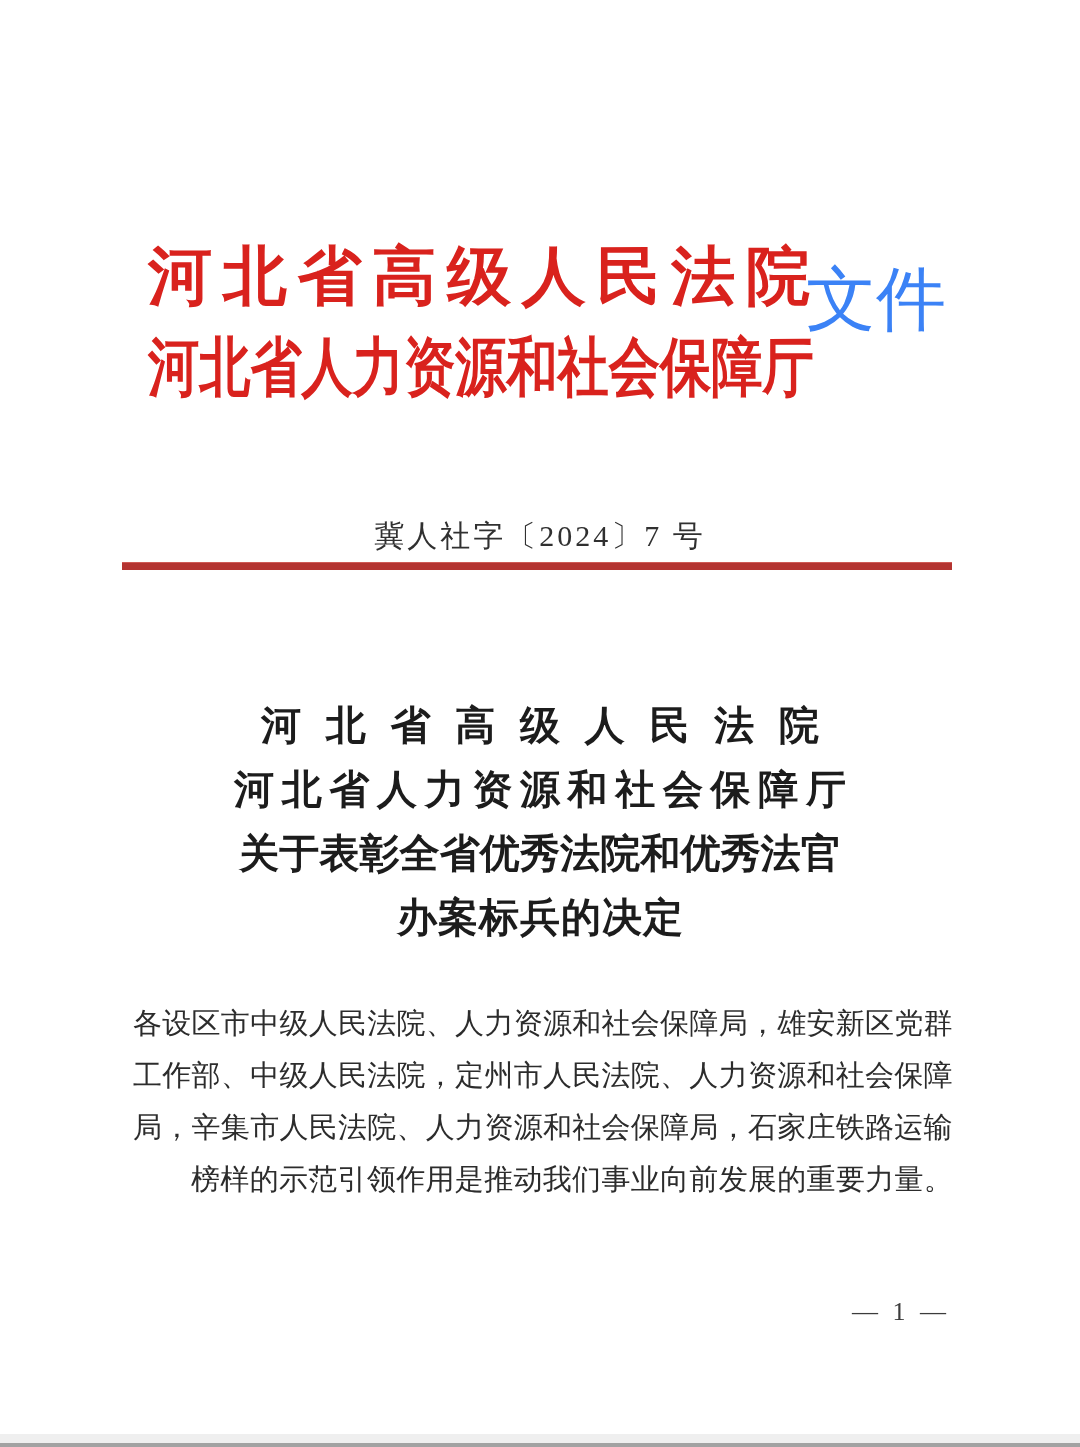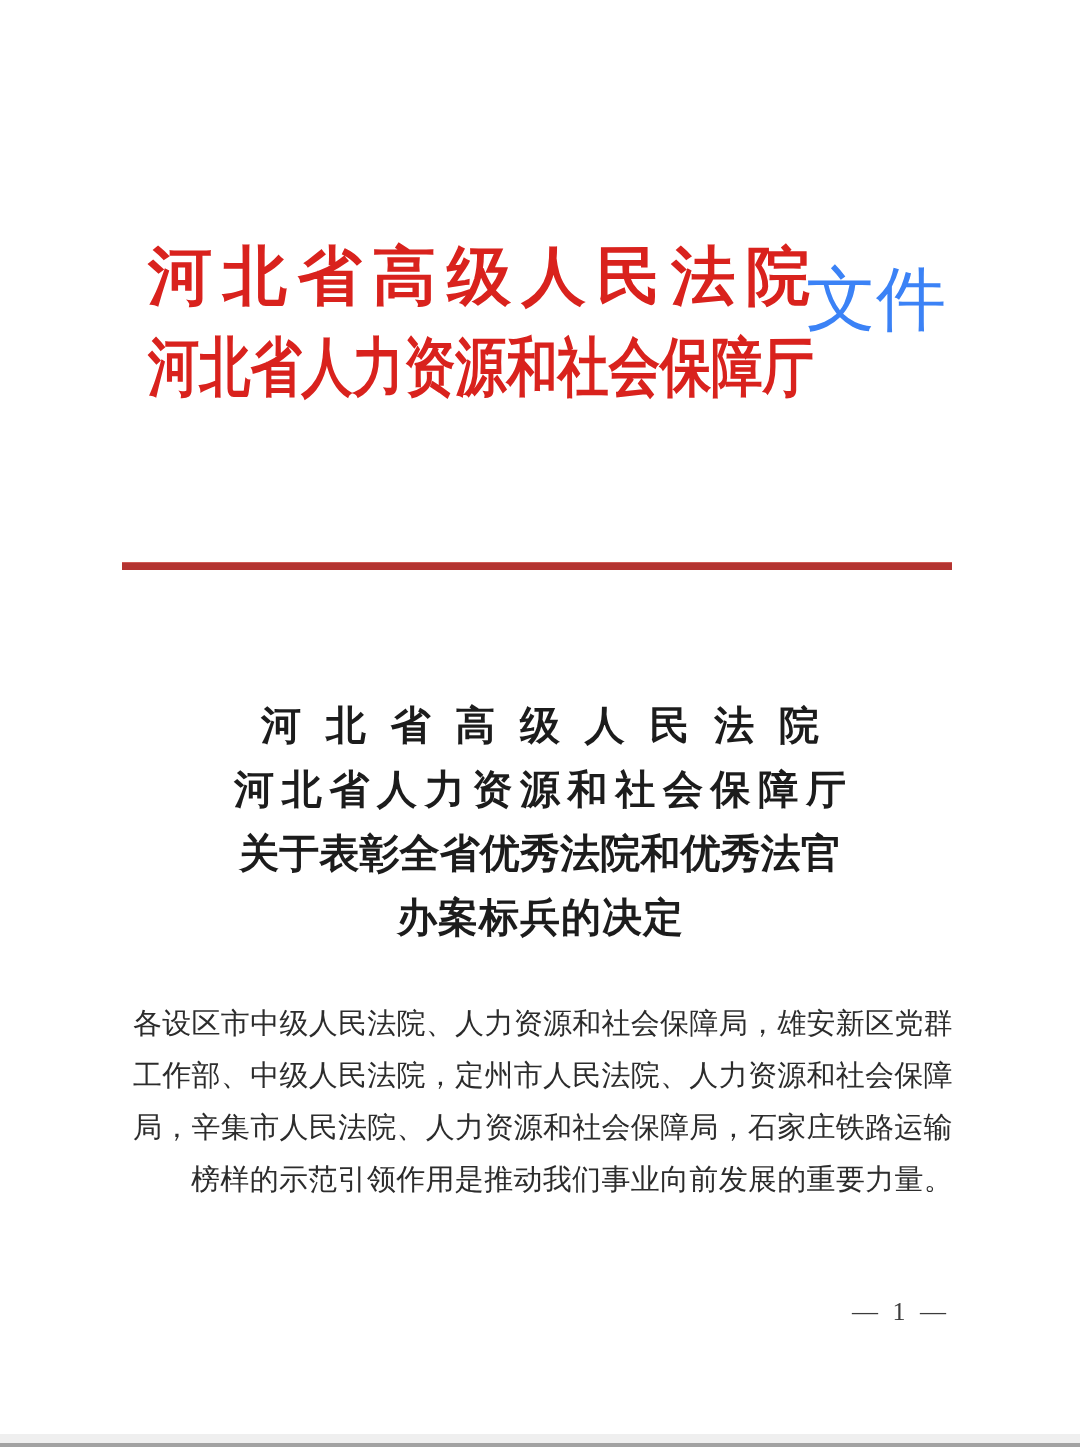--- a/index.html
+++ b/index.html
@@ -154,20 +154,21 @@
         <span>级</span>
         <span>人</span>
         <span>民</span>
         <span>法</span>
         <span>院</span>
       </div>
     <div class="org2">河北省人力资源和社会保障厅</div>
     <div class="wenjian">文件</div>
   </div>
 
+  <div class="docnum">冀人社字〔2024〕7 号</div>
 
   <div class="rule"></div>
 
   <div class="title">
     <div class="tl tl1" style="display: flex; justify-content: space-between;">
         <span>河</span>
         <span>北</span>
         <span>省</span>
         <span>高</span>
         <span>级</span>

